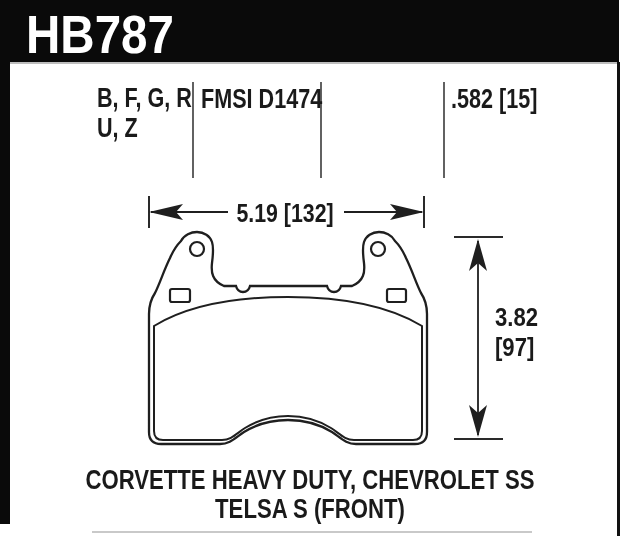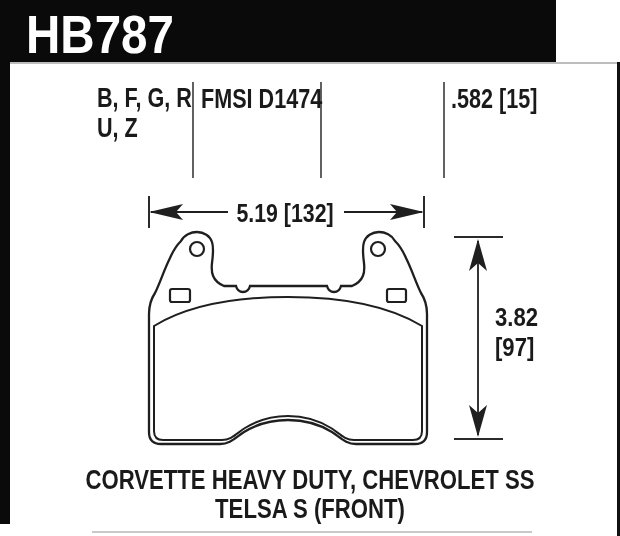--- a/index.html
+++ b/index.html
@@ -2,21 +2,21 @@
 <html><head>
 <meta charset="utf-8">
 <style>
   html,body{margin:0;padding:0;background:#e8e8e8;}
   .page{
     position:relative;width:620px;height:536px;background:#ffffff;
     overflow:hidden;font-family:"Liberation Sans", sans-serif;
     -webkit-font-smoothing:antialiased;
   }
   
-  .banner{position:absolute;left:0;top:0;width:556px;height:62px;background:#0a0a0a;}
+  .banner{position:absolute;left:0;top:0;width:619px;height:62px;background:#0a0a0a;}
   .part-number{
     position:absolute;left:26px;top:3px;color:#ffffff;font-size:54px;font-weight:bold;
     letter-spacing:0px;transform:scaleX(0.88);transform-origin:left top;white-space:nowrap;
   }
   .banner-shadow{position:absolute;left:0;top:62px;width:620px;height:2px;background:#bdbdbd;}
   .left-strip{position:absolute;left:0;top:62px;width:10px;height:462px;background:#0a0a0a;}
   .right-strip{position:absolute;left:617px;top:62px;width:3px;height:474px;background:#111111;}
   .bottom-faint-line{position:absolute;left:92px;top:531px;width:440px;height:2px;background:#c9c9c9;}
 
   

